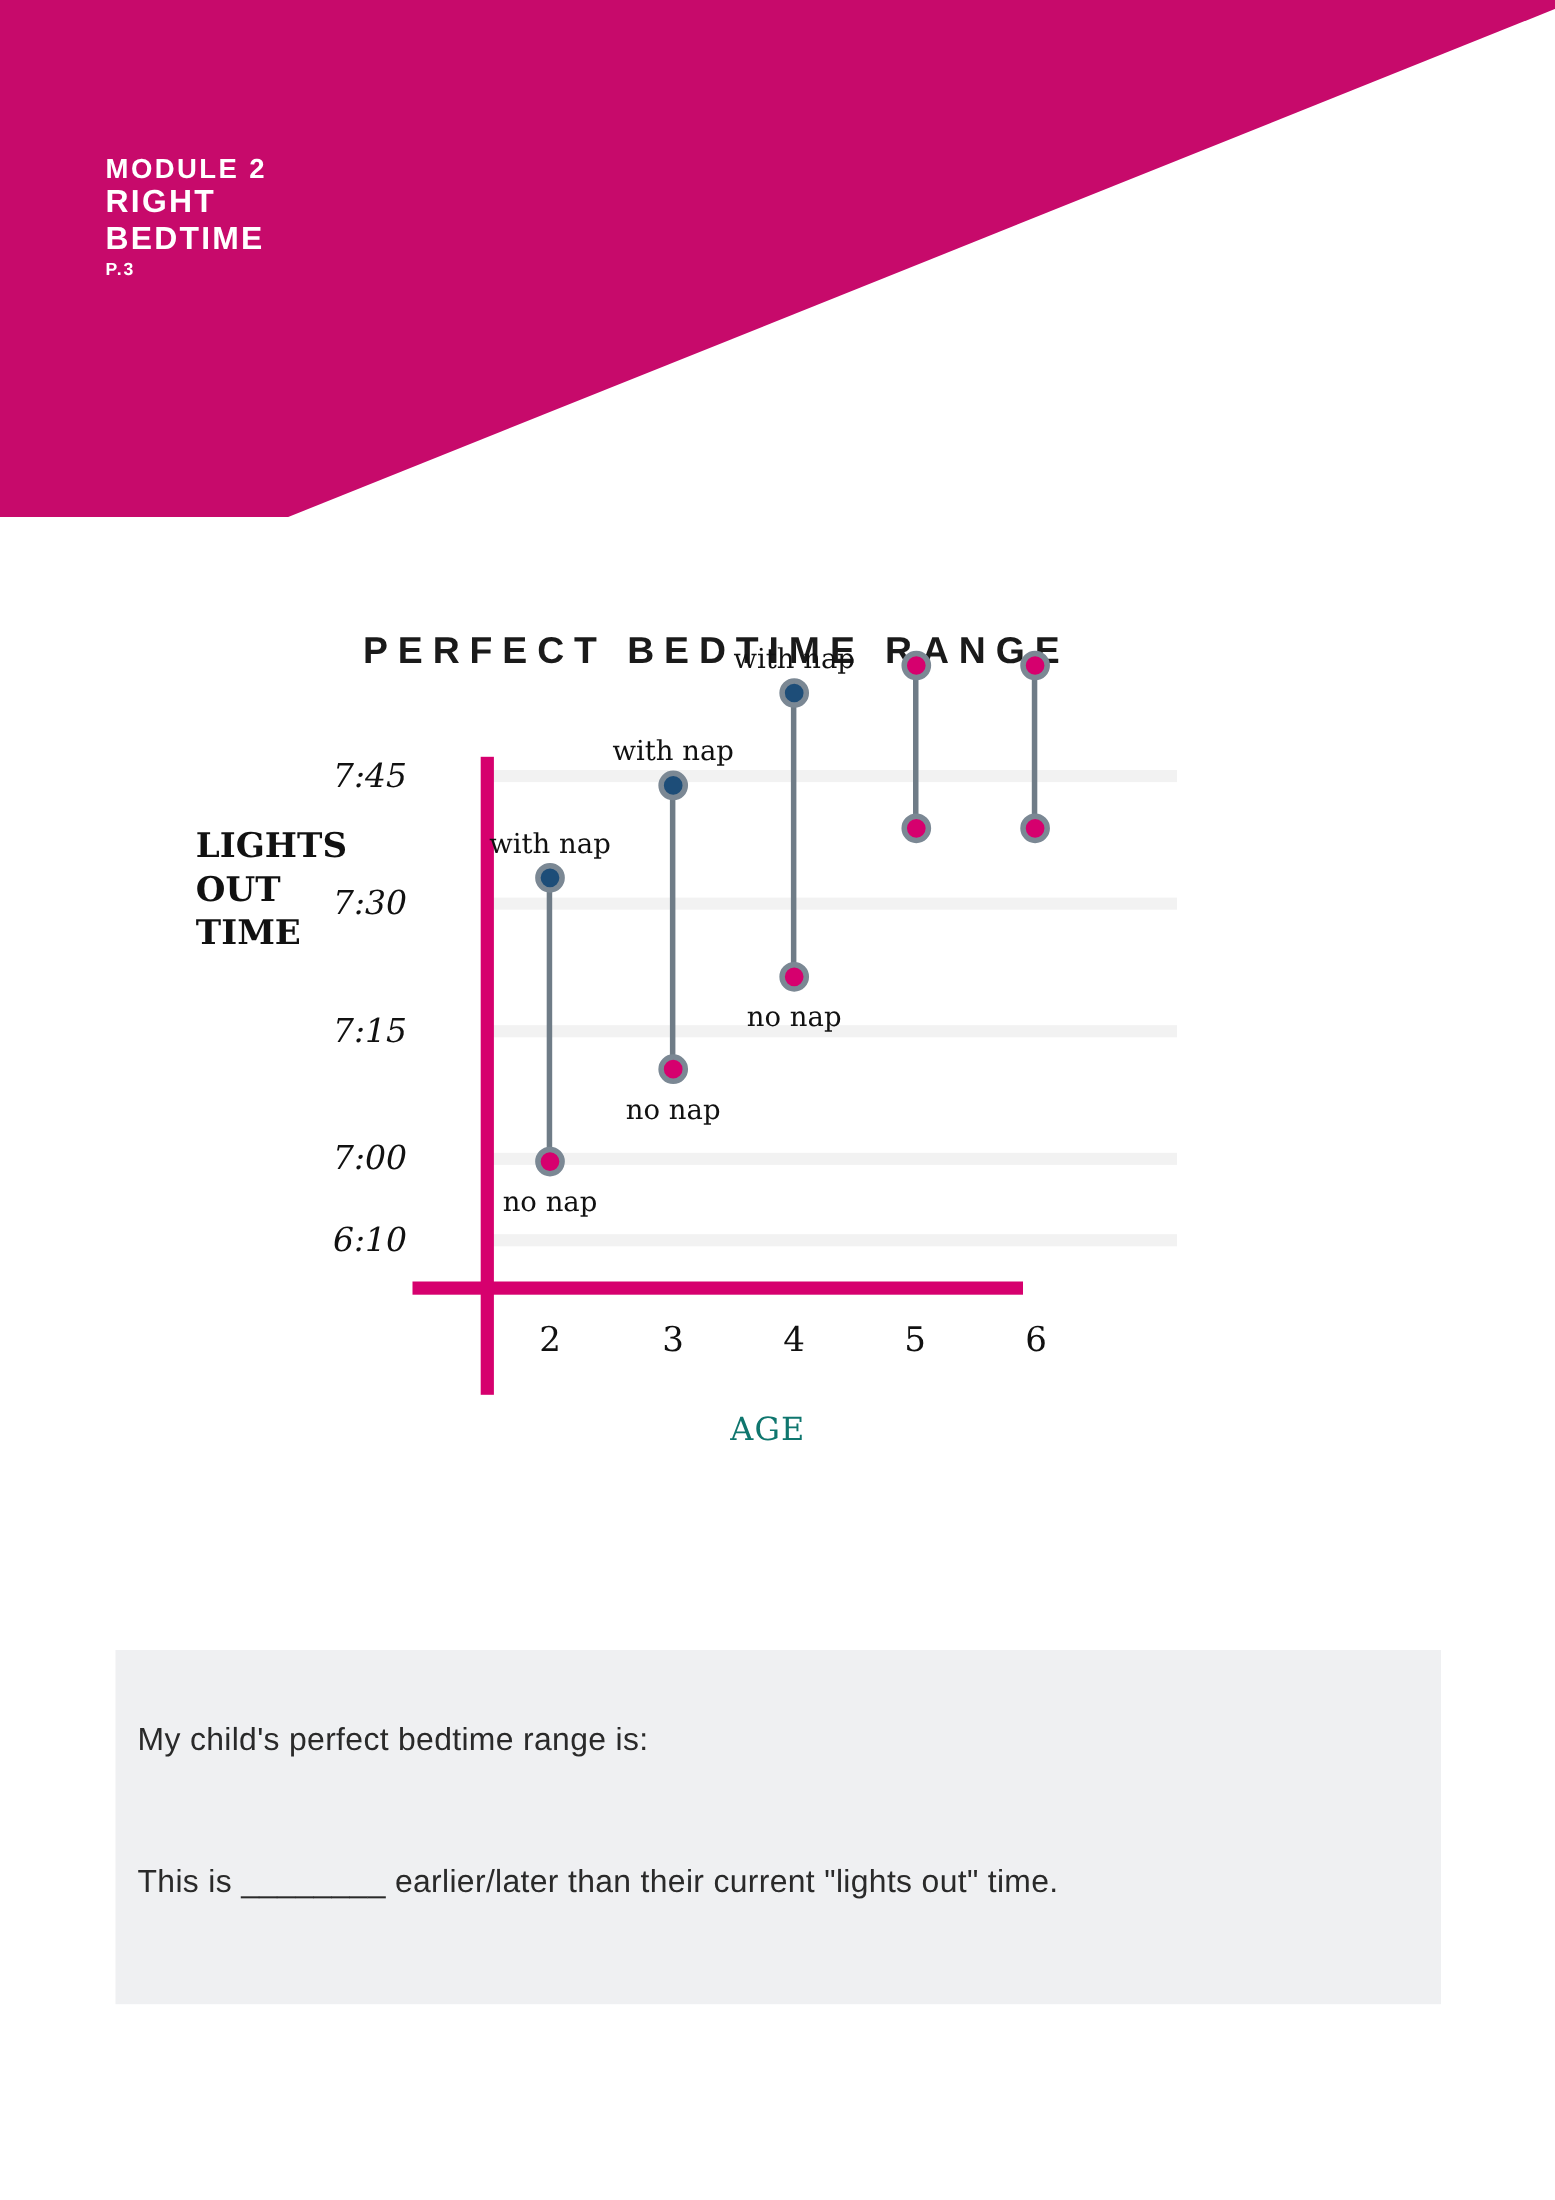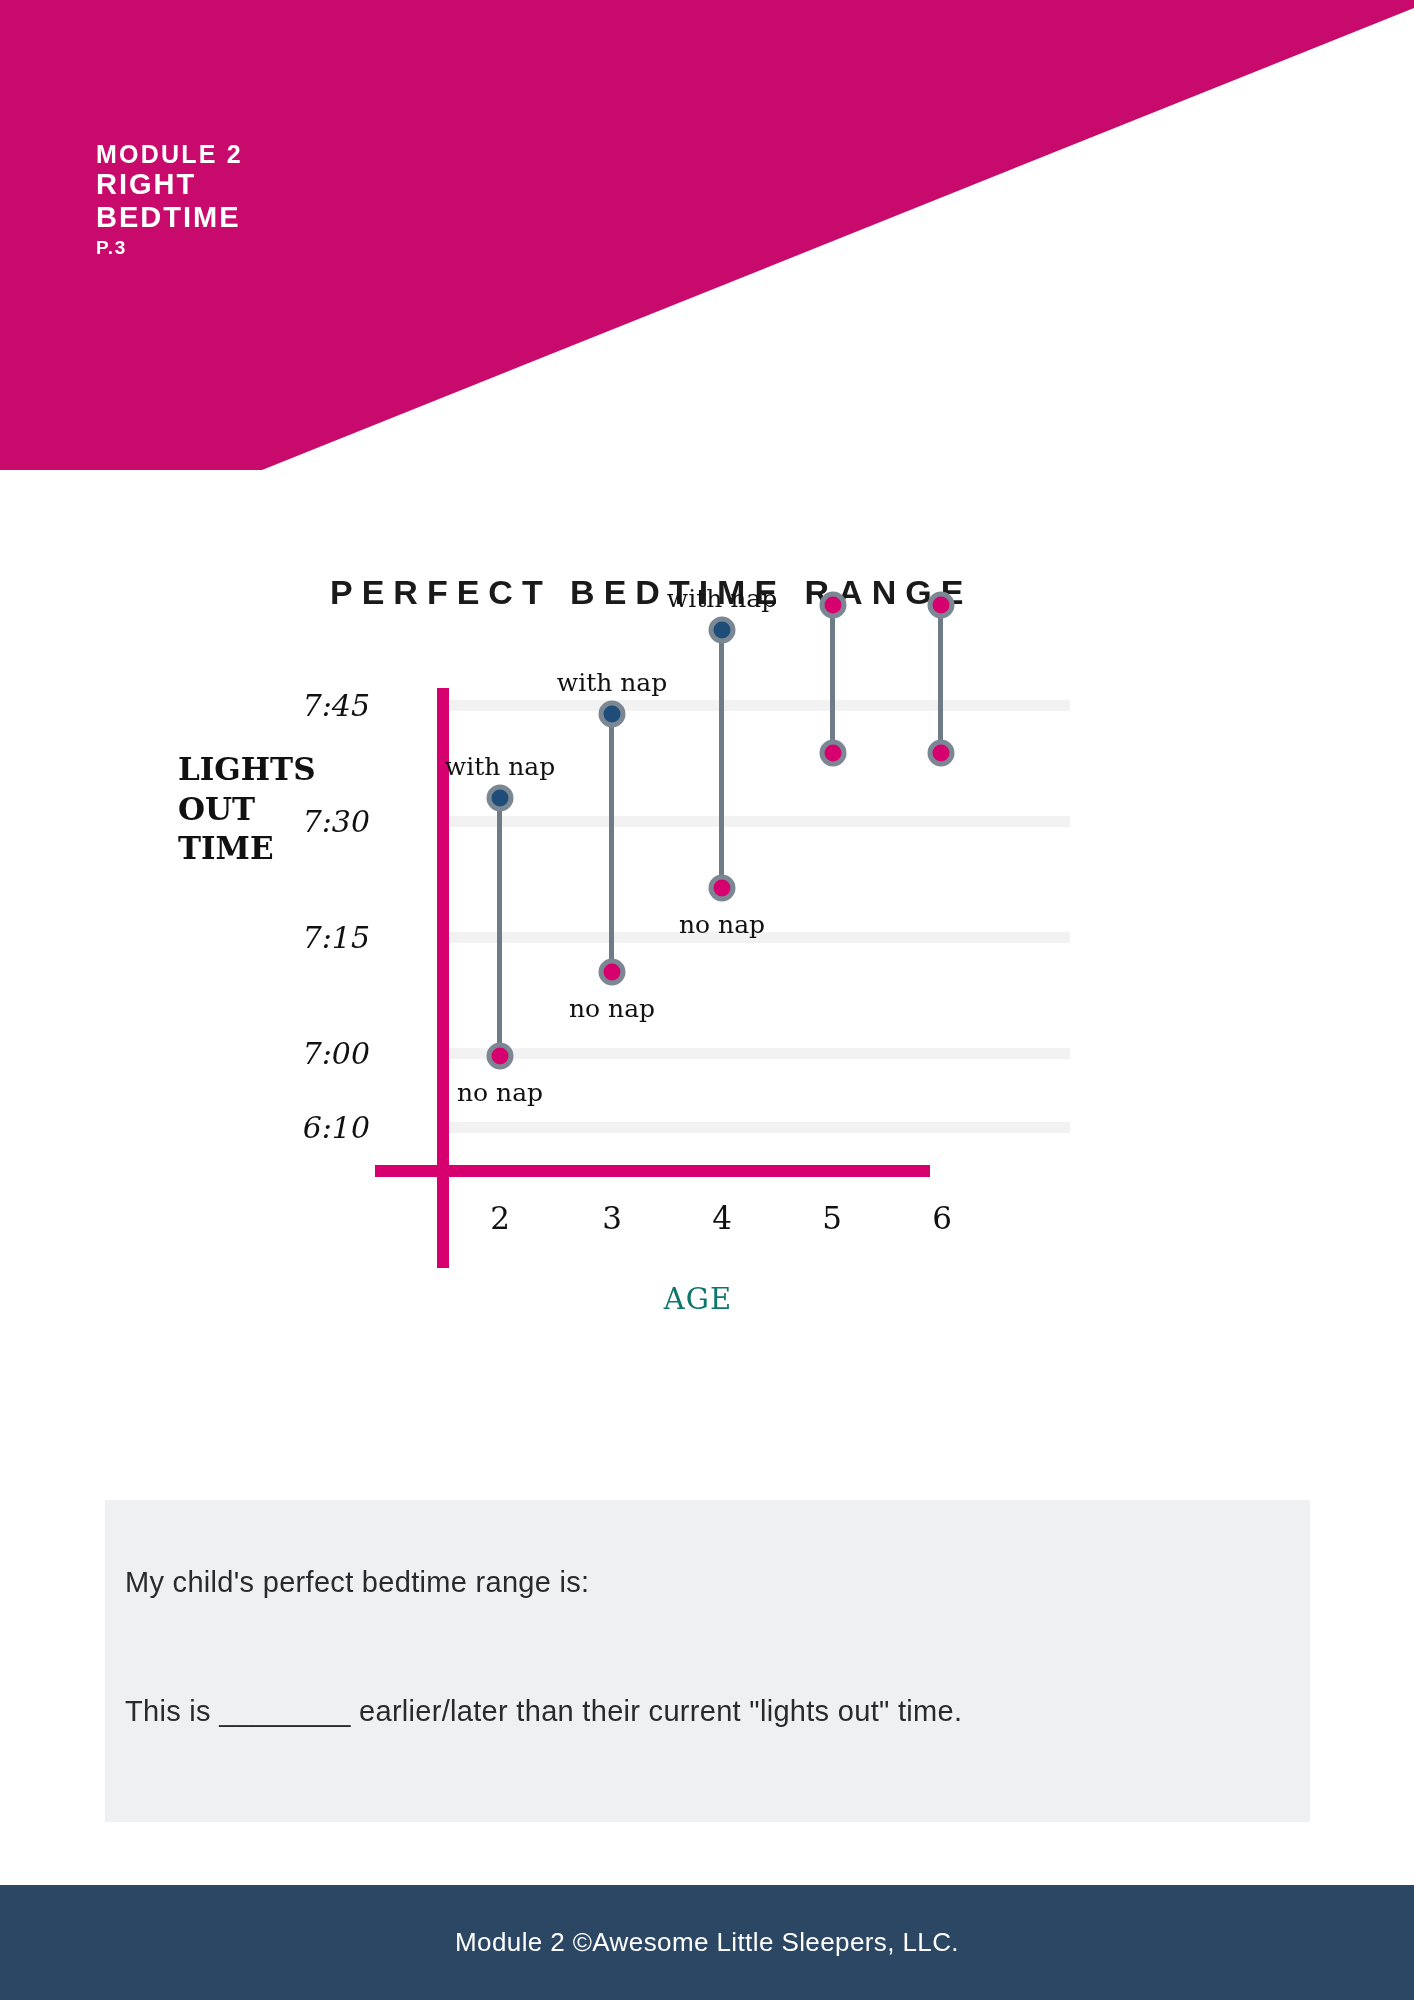--- a/index.html
+++ b/index.html
@@ -40,21 +40,21 @@
     color: #ffffff;
     font-family: "Liberation Sans", sans-serif;
     font-weight: bold;
     letter-spacing: 1.6px;
     line-height: 1.13;
     z-index: 4;
   }
   .module-label .ml1 { font-size: 25px; display: block; letter-spacing: 2.2px;}
   .module-label .ml2 { font-size: 29px; display: block; letter-spacing: 2.0px;}
   .module-label .ml3 { font-size: 29px; display: block; letter-spacing: 2.0px;}
-  .module-label .ml4 { font-size: 19px; display: block; letter-spacing: 1.6px; margin-top: 3px;}
+  .module-label .ml4 { font-size: 16px; display: block; letter-spacing: 1.6px; margin-top: 3px;}
 
   .doc-title {
     position: absolute;
     left: 560px;
     top: 262px;
     transform: translateY(-50%);
     font-family: "DejaVu Serif", serif;
     font-style: italic;
     font-weight: bold;
     font-size: 62px;
@@ -292,17 +292,14 @@
     <div class="x-tick-label" style="left:692px; top:530px">6</div>
 
     <div class="axis-title-x" style="left:418px; top:612px">AGE</div>
   </div>
 
   <div class="note-box">
     <div class="note-line note-line-1">My child's perfect bedtime range is:</div>
     <div class="note-line note-line-2">This is ________ earlier/later than their current "lights out" time.</div>
   </div>
 
-  <div class="footer">
-    <span class="footer-text">Module 2 ©Awesome Little Sleepers, LLC.</span>
-  </div>
 
 </div>
 
 </body></html>

